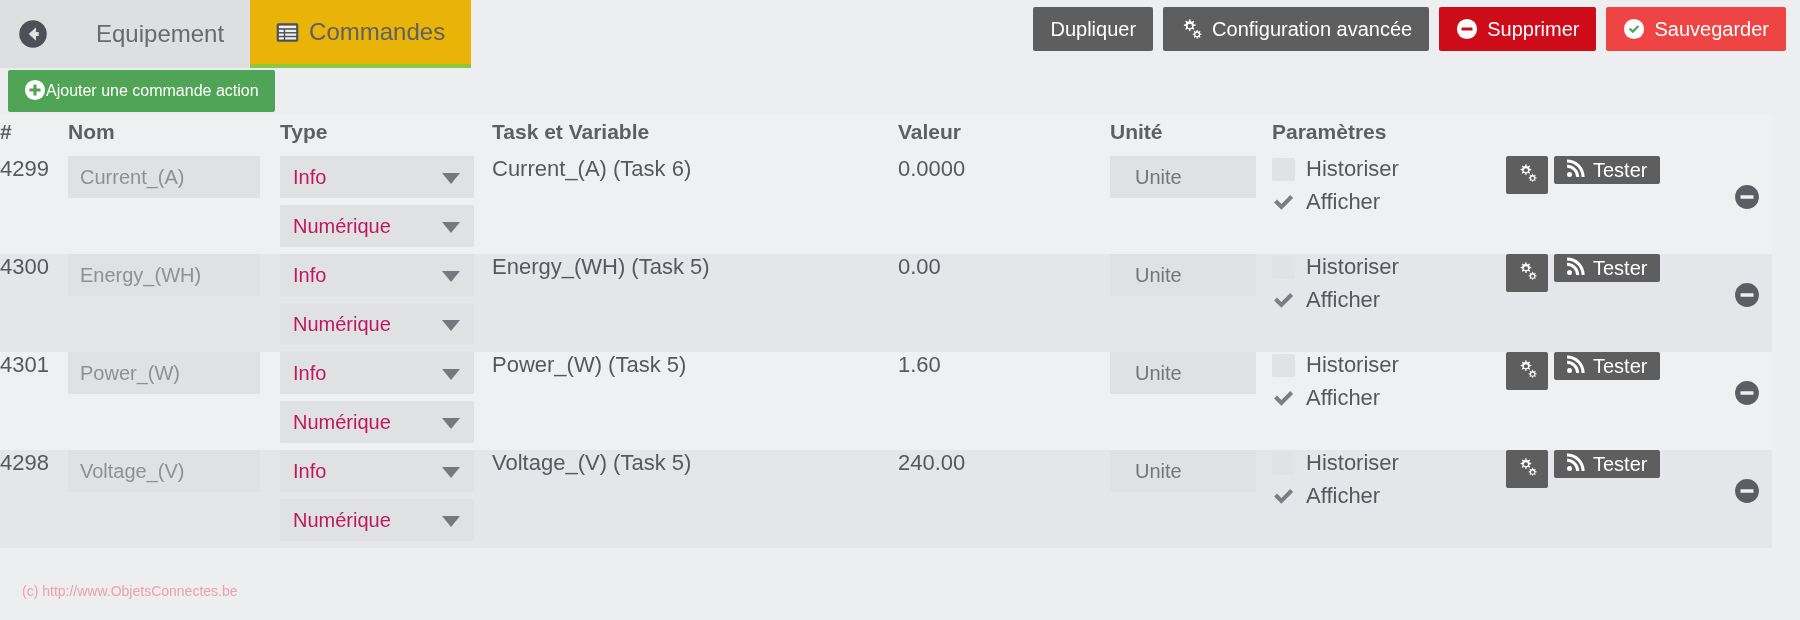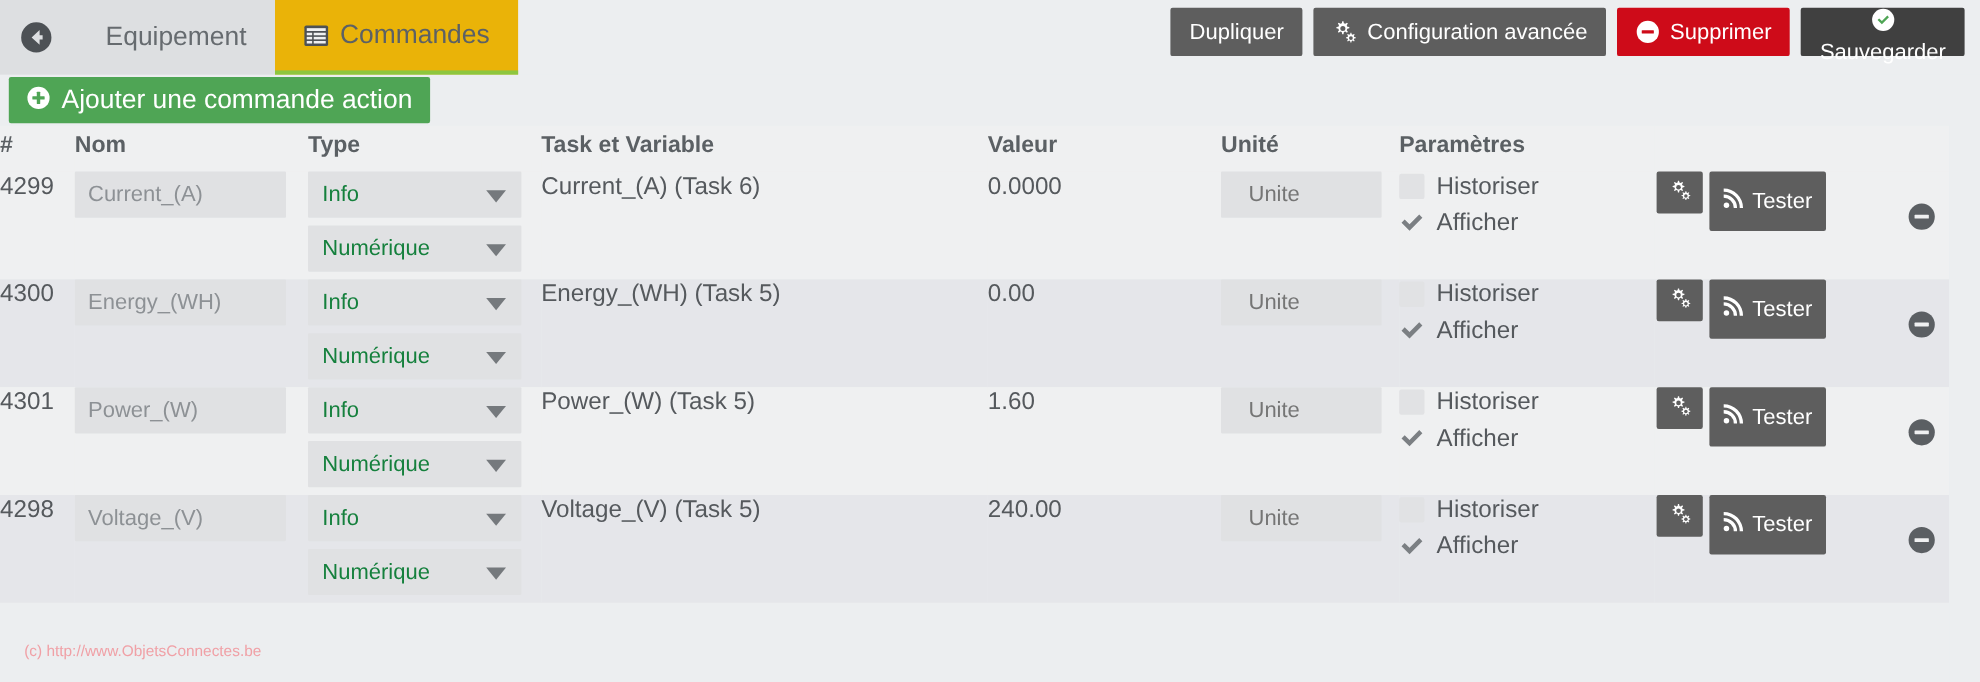--- a/index.html
+++ b/index.html
@@ -88,43 +88,43 @@
     font-size: 20px;
     font-family: "Liberation Sans", sans-serif;
     color: #ffffff;
     cursor: pointer;
     white-space: nowrap;
     line-height: 1;
     box-sizing: border-box;
   }
   .btn-grey   { background: #5e5e5e; }
   .btn-red    { background: #ce0b19; }
-  .btn-green  { background: #404040; flex-direction: column; }
+  .btn-green  { background: #ef4444; }
   .btn svg { display: block; }
 
   
   .addbar {
     position: relative;
     height: 46px;
     background: #eceef0;
     padding-left: 8px;
     padding-top: 2px;
     box-sizing: border-box;
   }
   .btn-add {
     display: inline-flex;
     align-items: center;
-    gap: 10px;
+    gap: 0;
     height: 42px;
     padding: 0 16px;
     border: none;
     border-radius: 2px;
     background: #4fa555;
     color: #fff;
-    font-size: 24px;
+    font-size: 16px;
     font-family: "Liberation Sans", sans-serif;
     cursor: pointer;
     line-height: 1;
   }
 
   
   .tablewrap {
     position: relative;
     width: 1772px;
     height: 506px;
@@ -211,21 +211,21 @@
     border-radius: 1px;
     margin-bottom: 7px;
     cursor: pointer;
   }
   .selwrap .seltext {
     position: absolute;
     left: 13px;
     top: 0;
     line-height: 42px;
     font-size: 20px;
-    color: #15803d;
+    color: #be185d;
   }
   .selwrap .caret {
     position: absolute;
     right: 14px;
     top: 17px;
     width: 0; height: 0;
     border-left: 9px solid transparent;
     border-right: 9px solid transparent;
     border-top: 11px solid #75797d;
   }
@@ -265,21 +265,21 @@
     background: #5e5e5e;
     border: none;
     border-radius: 2px;
     display: inline-flex;
     align-items: center;
     justify-content: center;
     cursor: pointer;
     padding: 0;
   }
   .btn-test {
-    height: 54px;
+    height: 28px;
     padding: 0 13px 0 11px;
     background: #5e5e5e;
     border: none;
     border-radius: 2px;
     color: #fff;
     font-size: 20px;
     font-family: "Liberation Sans", sans-serif;
     display: inline-flex;
     align-items: center;
     gap: 8px;

